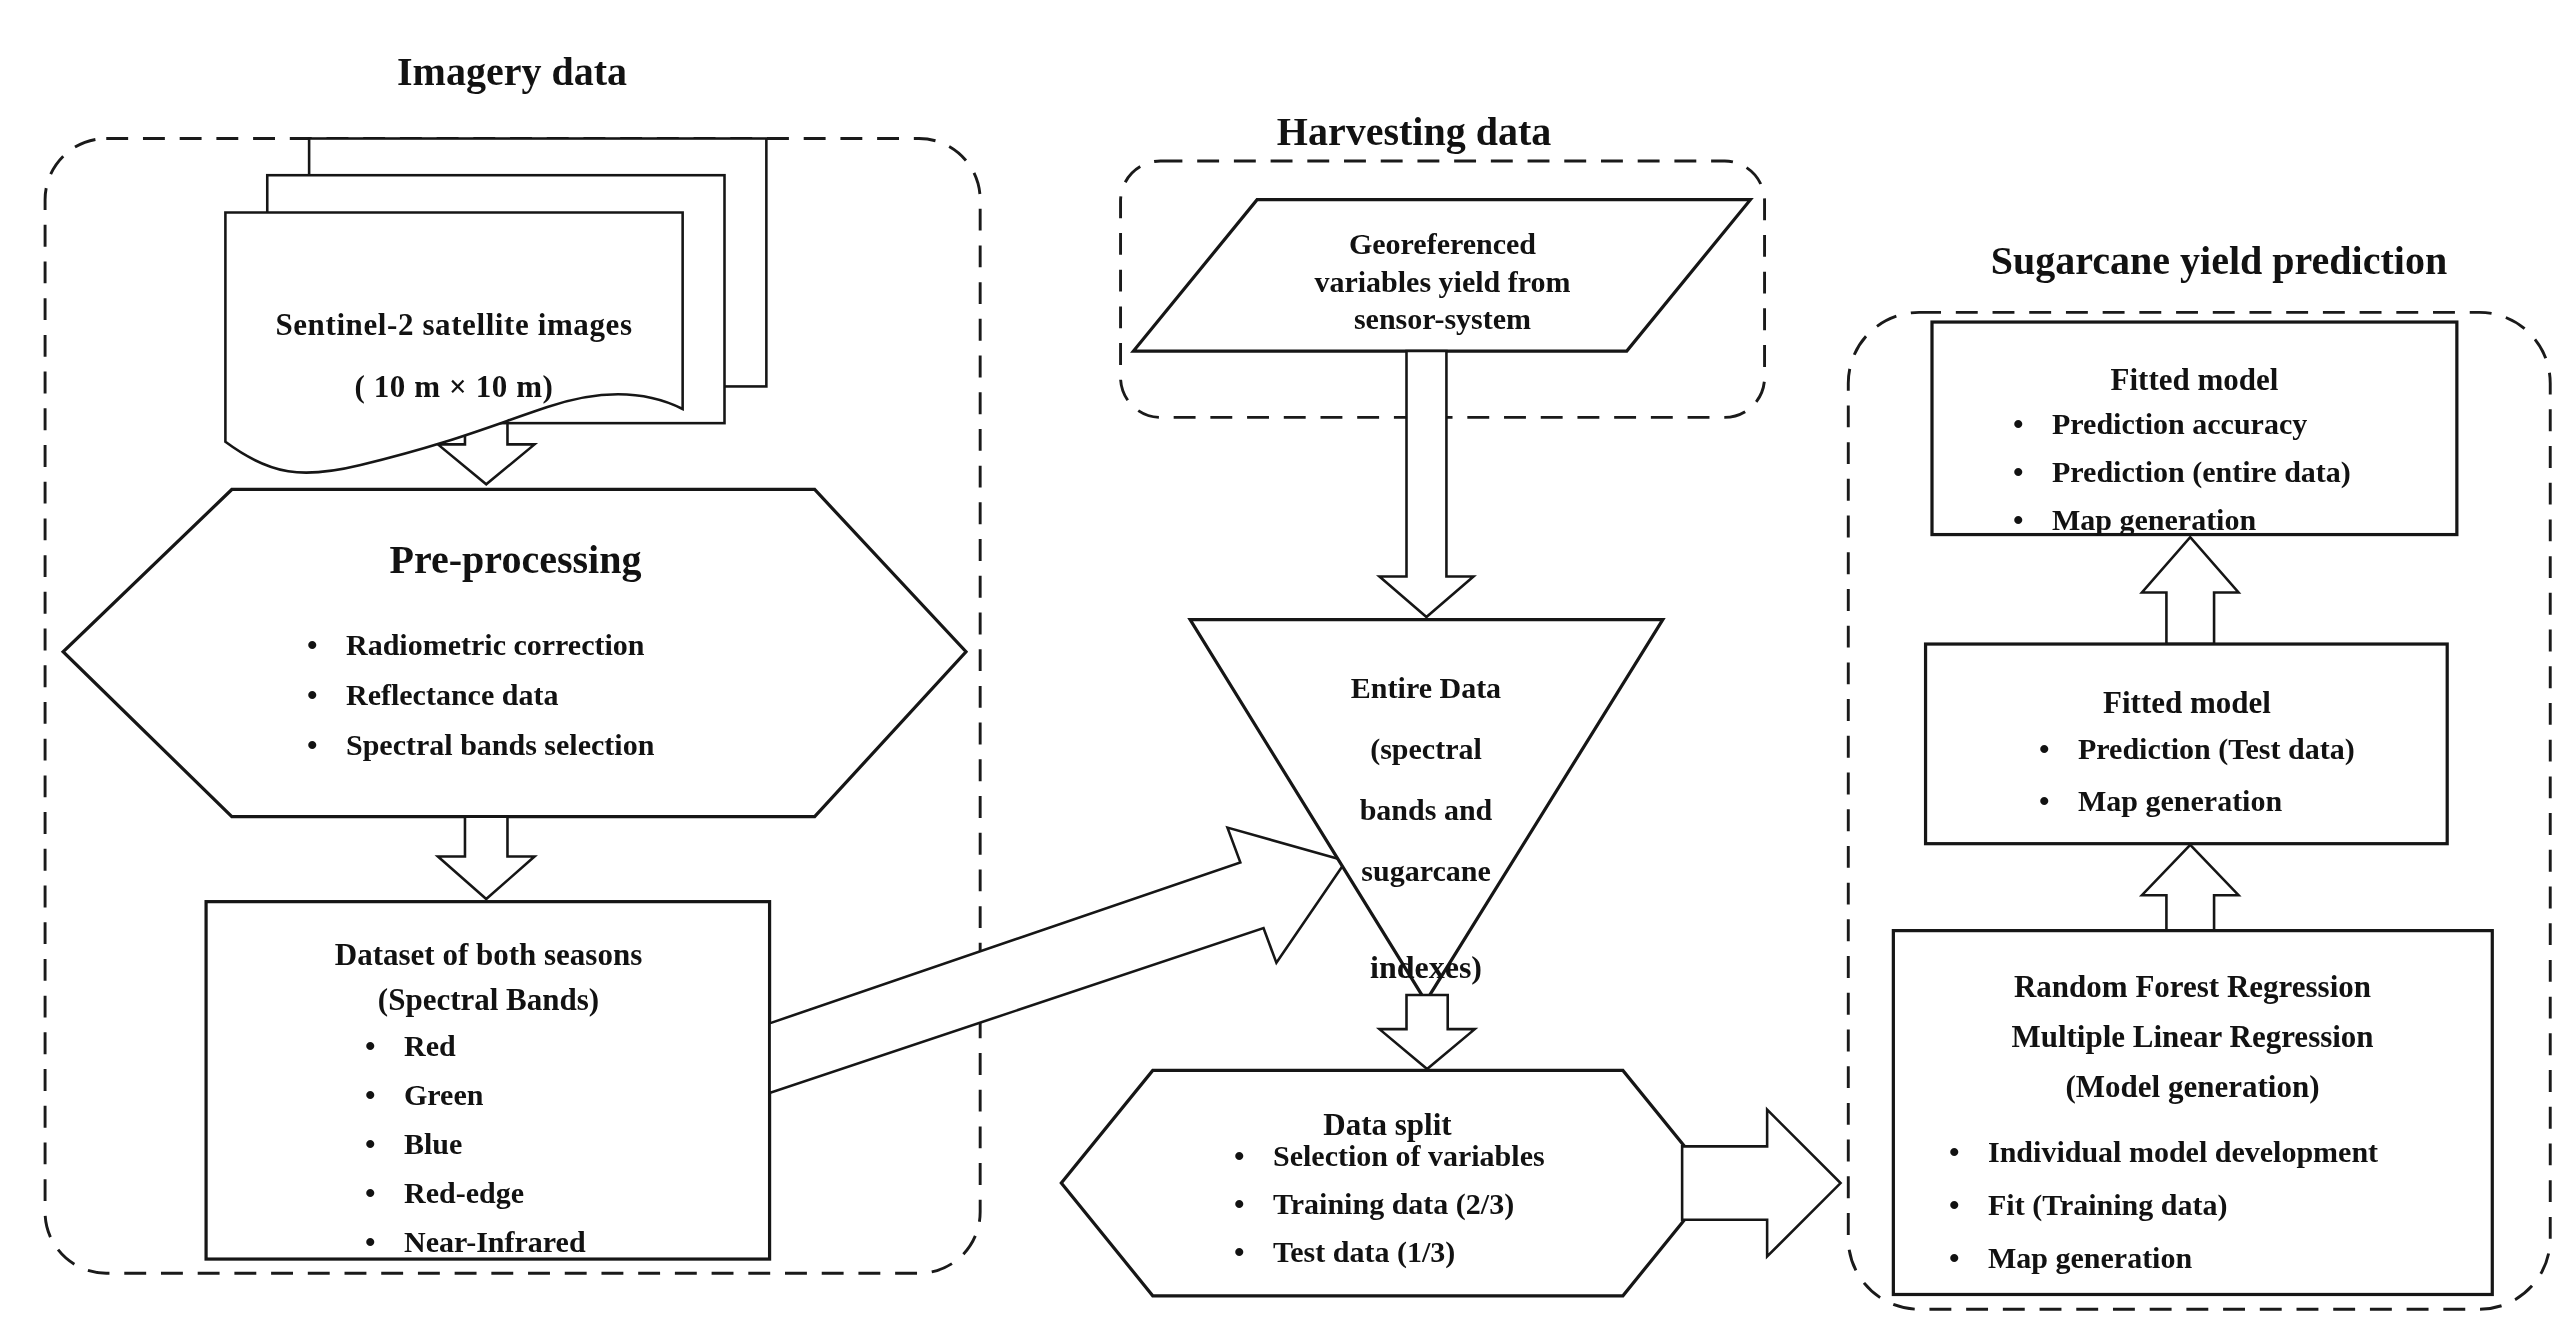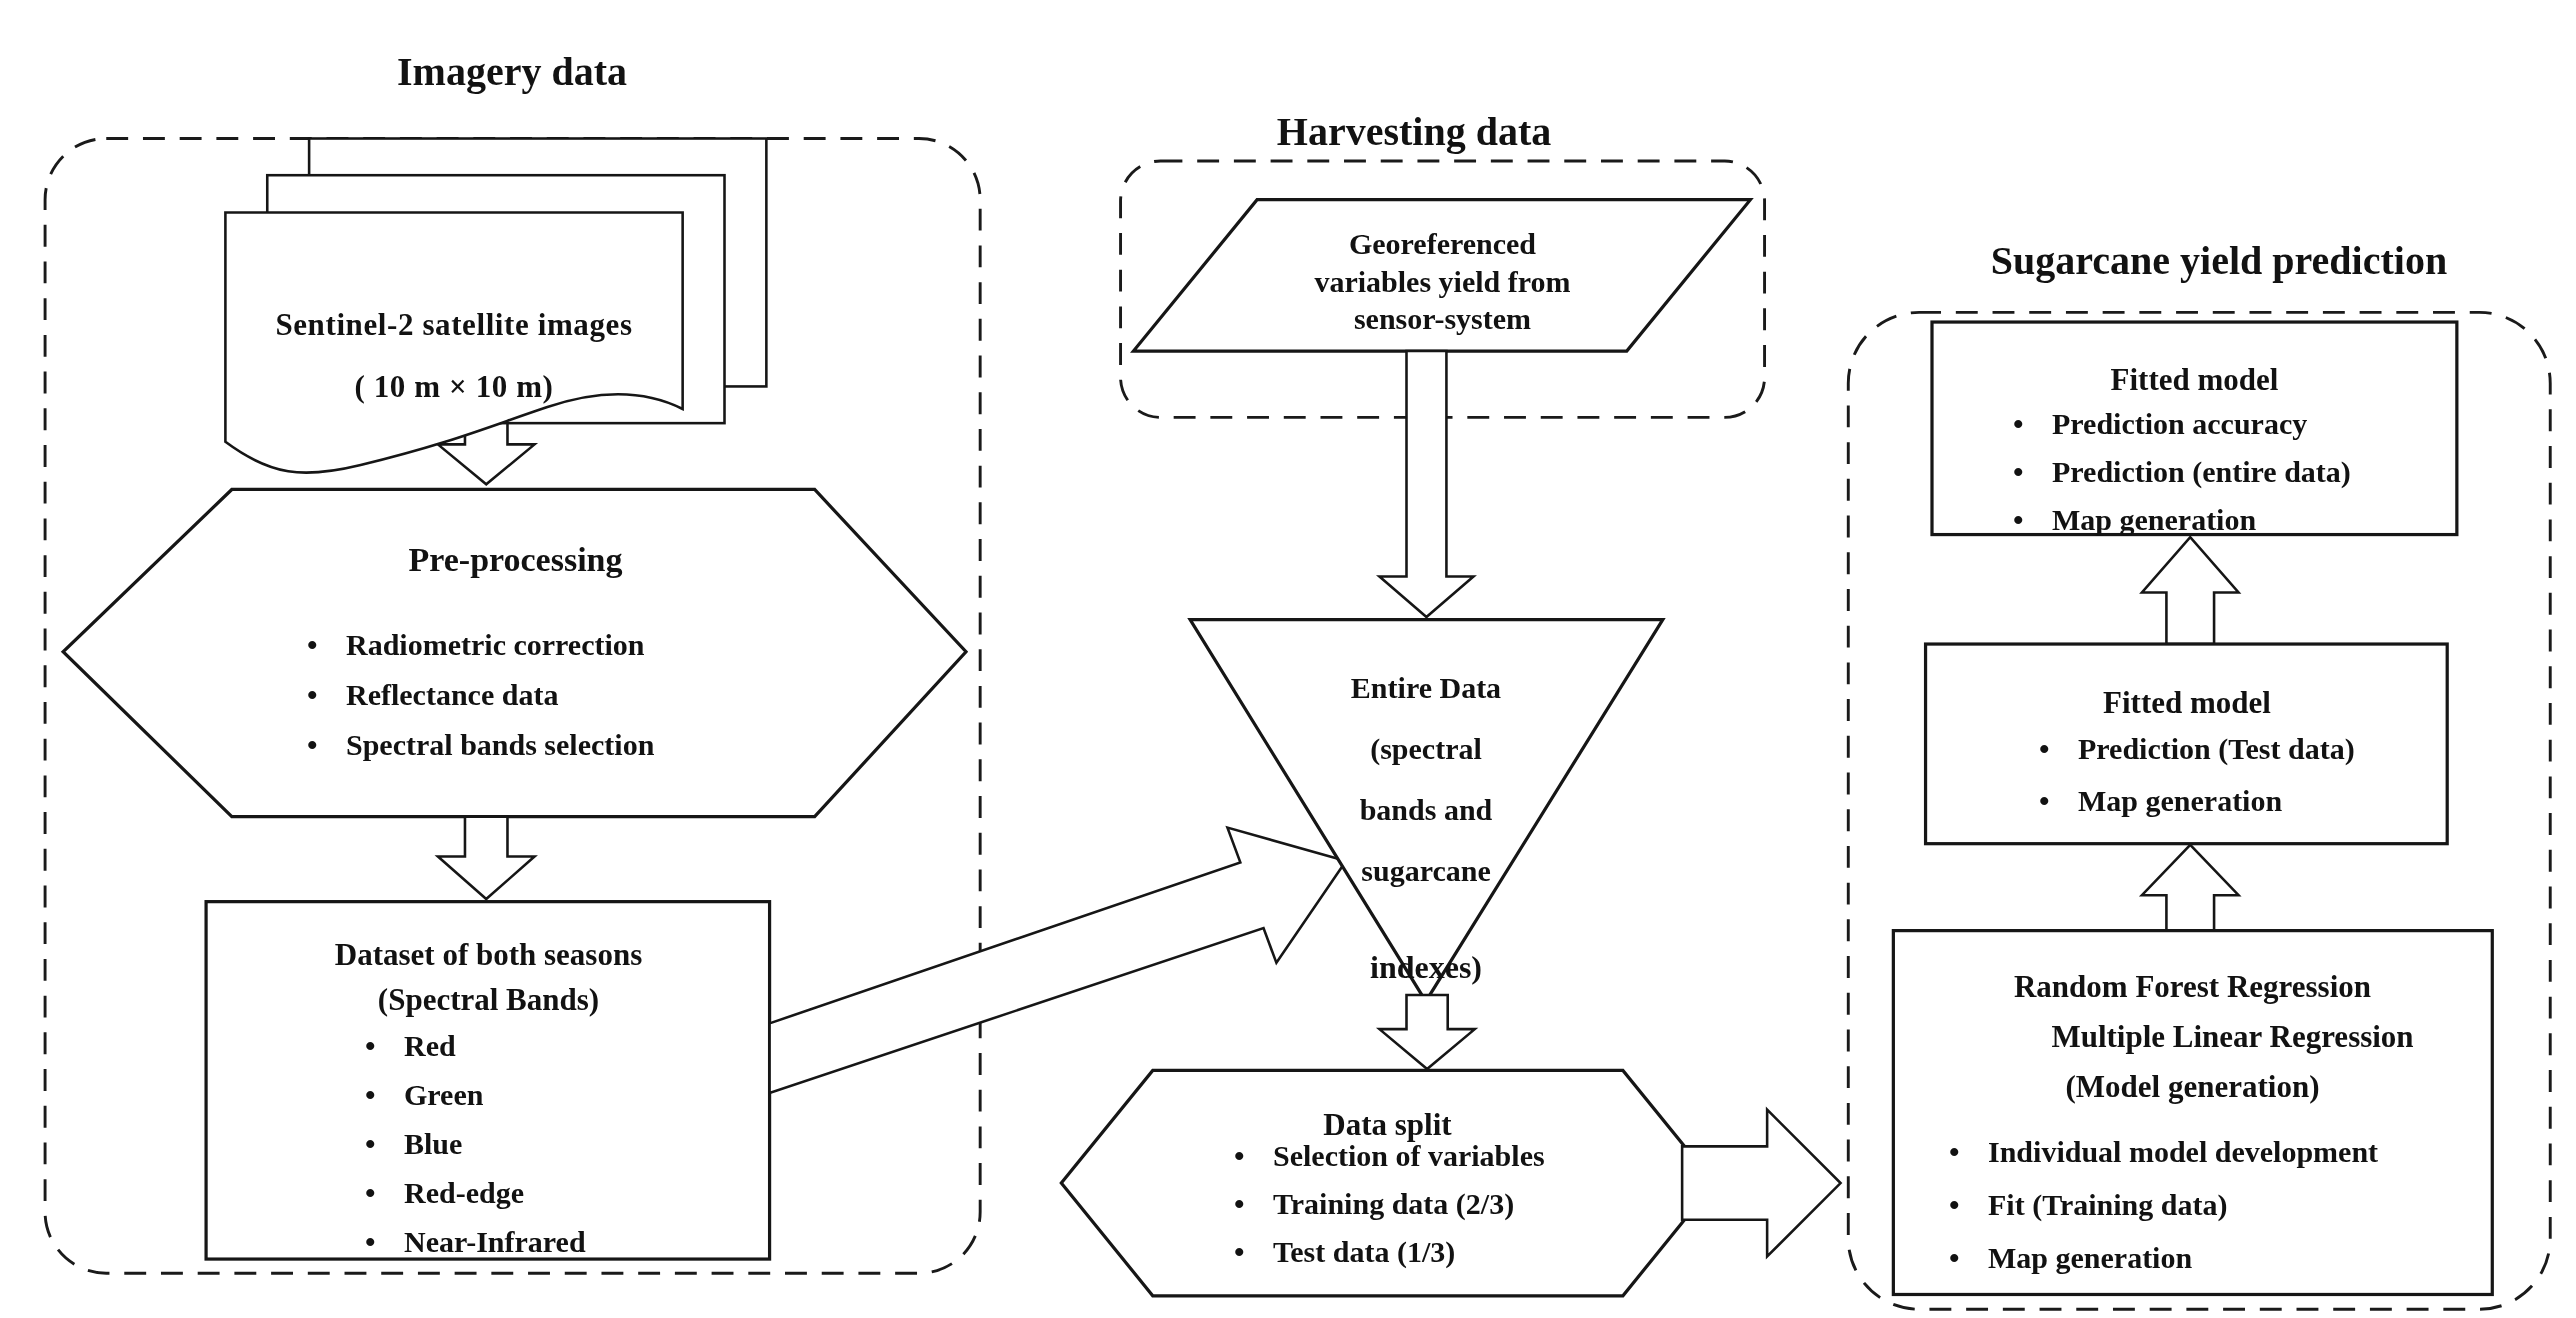--- a/index.html
+++ b/index.html
@@ -9,21 +9,21 @@
     background:#ffffff;
     font-family:"Liberation Serif", serif;
     font-weight:700;
     color:#121212;
     overflow:hidden;
   }
   .shapes{position:absolute;left:0;top:0;width:2576px;height:1319px;}
   .txt{position:absolute;white-space:nowrap;}
   .center{text-align:center;margin-top:16px;}
   .sec-title{font-size:40px;line-height:45px;}
-  .node-title{font-size:34px;line-height:37px;}
+  .node-title{font-size:40px;line-height:37px;}
   .sat-line{font-size:31px;line-height:36px;letter-spacing:0.6px;}
   .body-line{font-size:30px;line-height:35px;}
   .bullets{position:absolute;}
   .brow{position:relative;padding-left:43px;font-size:30px;white-space:nowrap;}
   .brow::before{content:"\2022";position:absolute;left:3.9px;top:0;}
   svg .ln{fill:#ffffff;stroke:#161616;stroke-width:5;stroke-linejoin:miter;}
   svg .thin{fill:#ffffff;stroke:#161616;stroke-width:4;}
   svg .dash{fill:none;stroke:#1a1a1a;stroke-width:4.5;stroke-dasharray:34 23;}
 </style>
 </head>
@@ -123,21 +123,21 @@
     <div class="brow" style="height:48px;"><span>Map generation</span></div>
   </div>
 
   <div class="txt center node-title" style="left:1926px;top:668px;width:522px;font-size:31px;">Fitted model</div>
   <div class="bullets" style="left:2035px;top:732px;">
     <div class="brow" style="height:52px;"><span>Prediction (Test data)</span></div>
     <div class="brow" style="height:52px;"><span>Map generation</span></div>
   </div>
 
   <div class="txt center node-title" style="left:1893px;top:952px;width:599px;font-size:31px;">Random Forest Regression</div>
-  <div class="txt center node-title" style="left:1893px;top:1002px;width:599px;font-size:31px;padding-left:40px;">Multiple Linear Regression</div>
+  <div class="txt center node-title" style="left:1893px;top:1002px;width:599px;font-size:31px;">Multiple Linear Regression</div>
   <div class="txt center node-title" style="left:1893px;top:1052px;width:599px;font-size:31px;">(Model generation)</div>
   <div class="bullets" style="left:1945px;top:1135px;">
     <div class="brow" style="height:53px;"><span>Individual model development</span></div>
     <div class="brow" style="height:53px;"><span>Fit (Training data)</span></div>
     <div class="brow" style="height:53px;"><span>Map generation</span></div>
   </div>
 
 </div>
 
 

